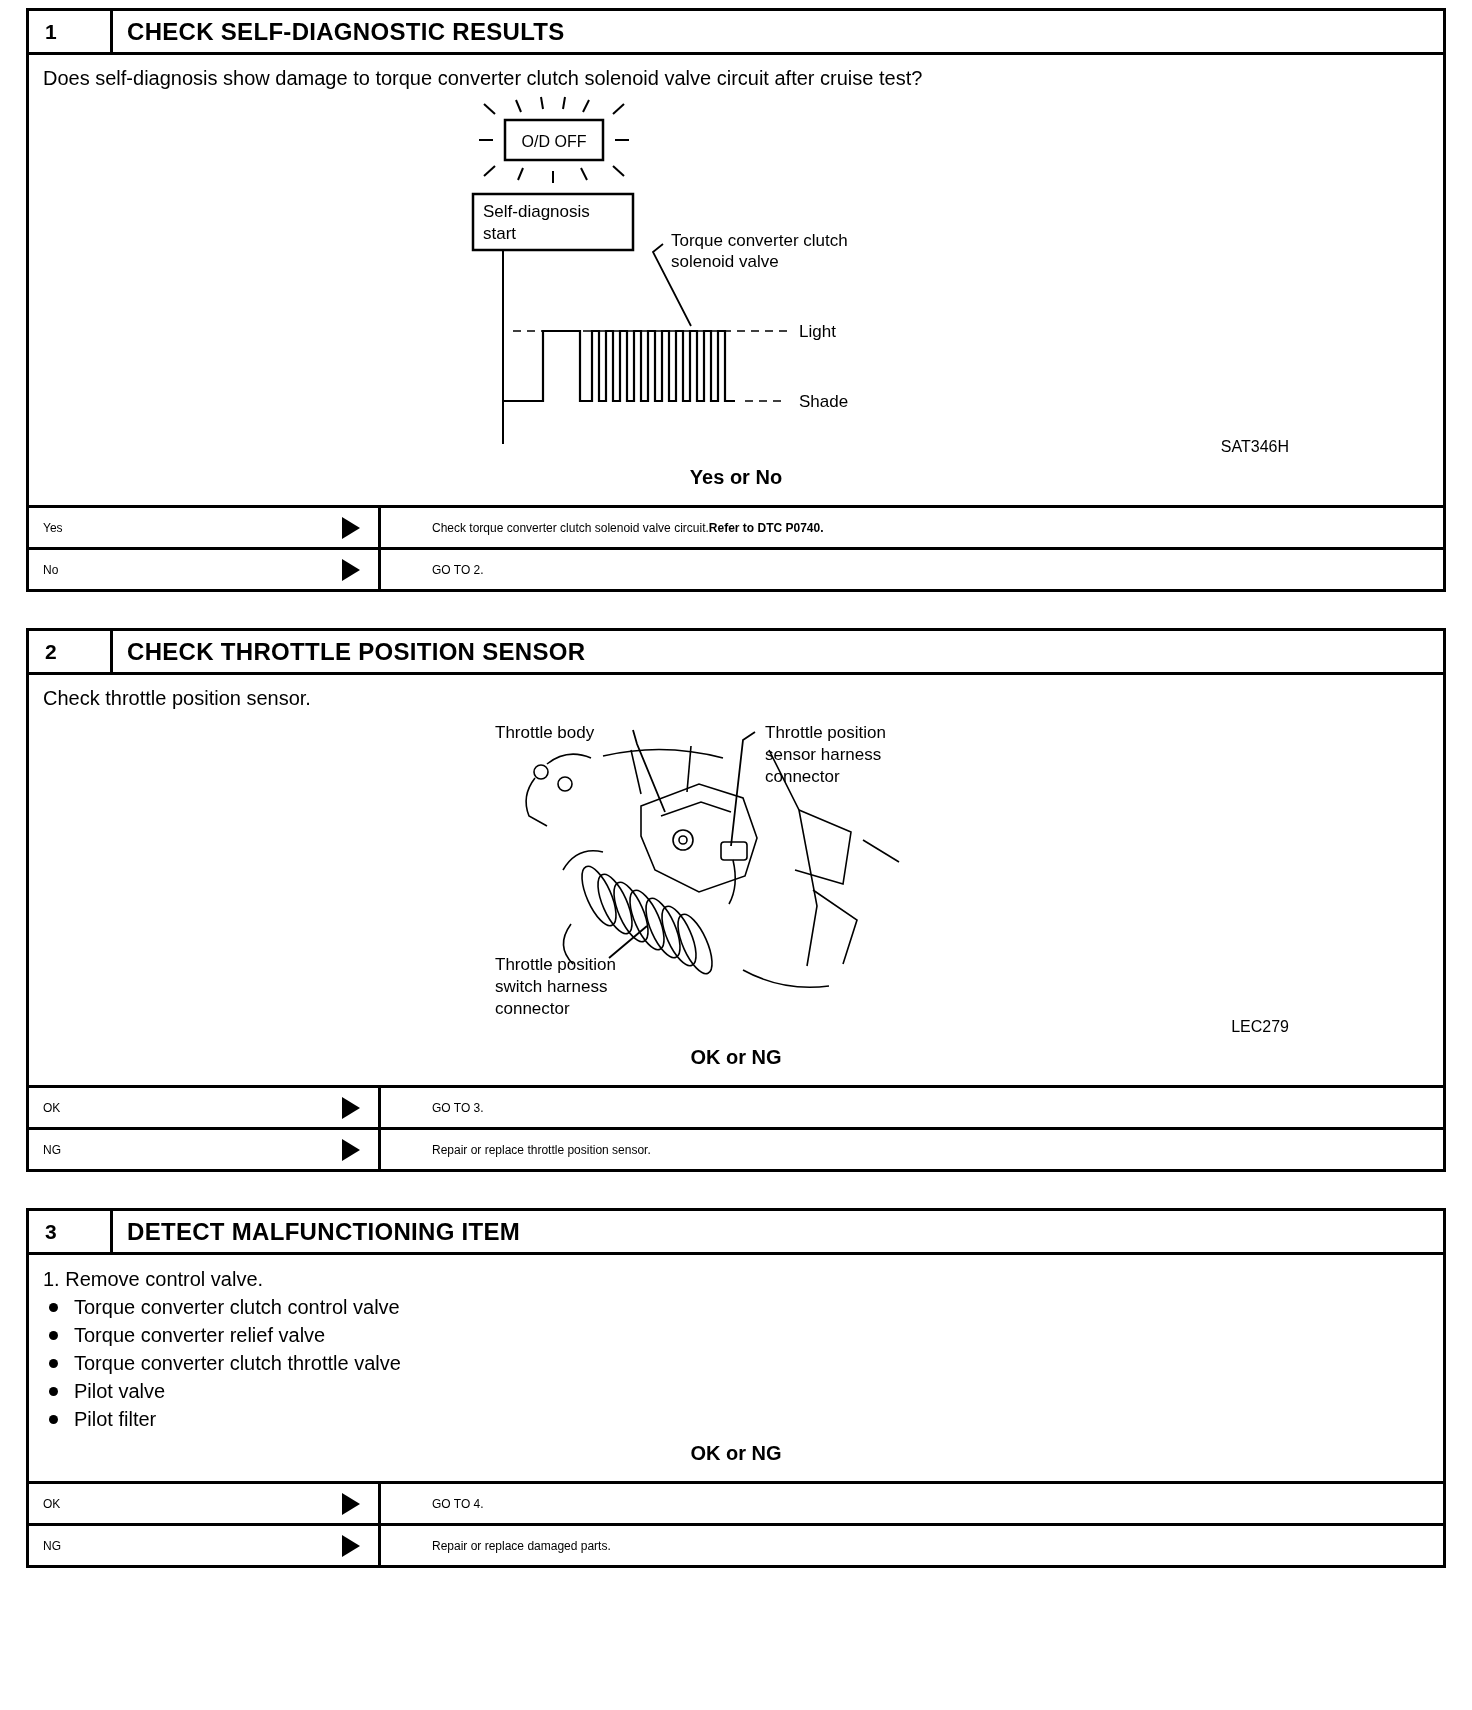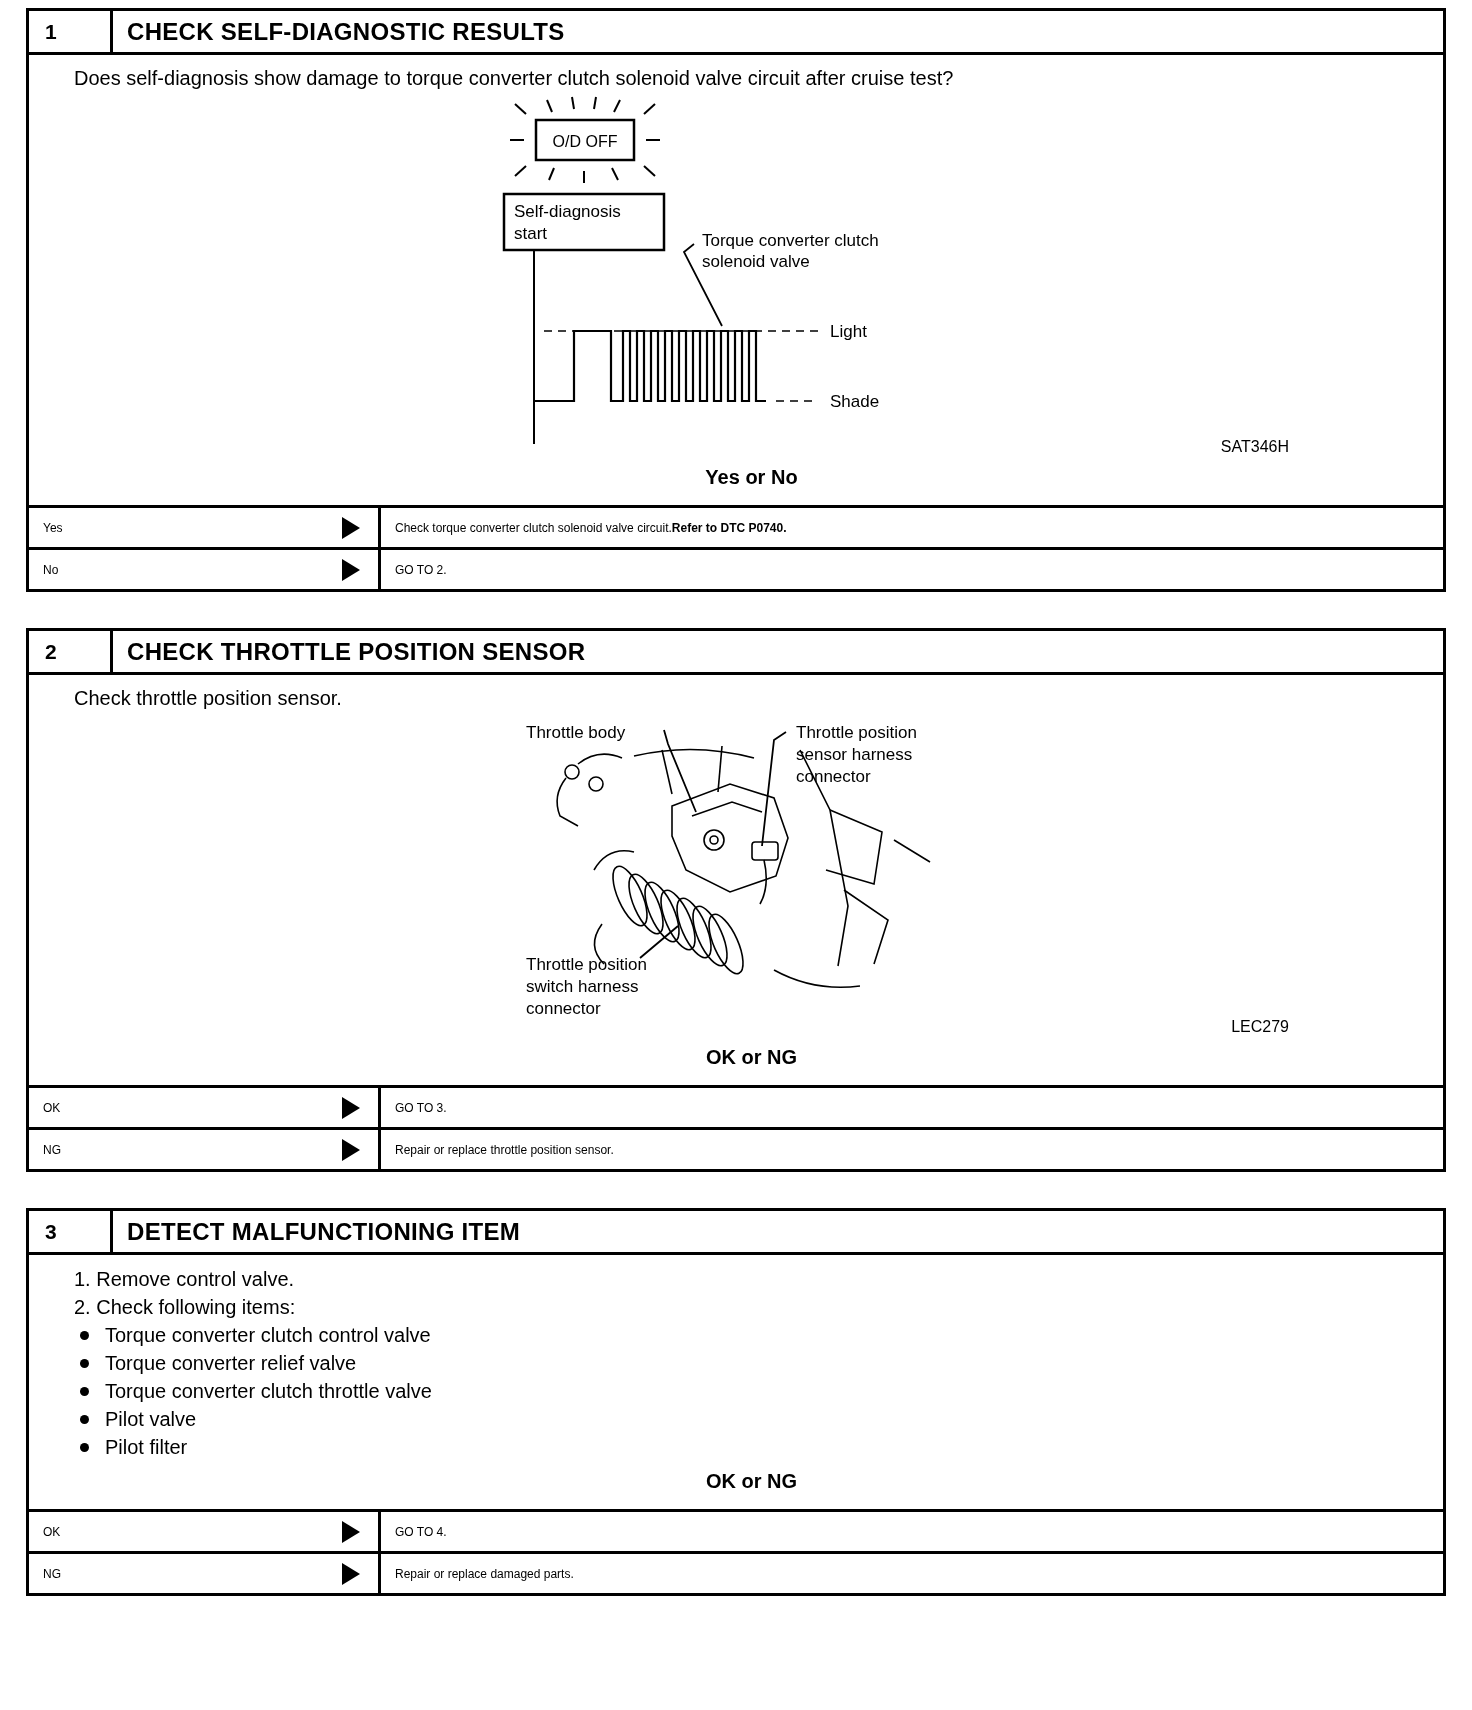--- a/index.html
+++ b/index.html
@@ -39,21 +39,20 @@
     display: flex;
     align-items: center;
     padding-left: 14px;
     font-weight: bold;
     font-size: 24px;
     letter-spacing: 0.3px;
   }
   .step-body {
     padding: 10px 14px 4px 14px;
     font-size: 20px;
-    margin-left: 31px;
   }
   .question { margin: 2px 0 6px 0; }
   .figure-wrap { position: relative; }
   svg { display: block; font-family: "Liberation Sans", sans-serif; }
   .fig-ref {
     text-align: right;
     font-size: 16px;
     padding-right: 140px;
     margin-top: -16px;
     margin-bottom: 2px;
@@ -84,20 +83,21 @@
     width: 0; height: 0;
     border-left: 18px solid #000;
     border-top: 11px solid transparent;
     border-bottom: 11px solid transparent;
   }
   .result-action {
     display: flex;
     align-items: center;
     padding-left: 14px;
     padding-right: 10px;
+    margin-left: 37px;
   }
   .bold { font-weight: bold; }
   .list-line {
     display: flex;
     align-items: baseline;
     line-height: 27px;
     margin: 1px 0;
   }
   .bullet-dot {
     width: 9px; height: 9px;
@@ -289,23 +289,20 @@
   <div class="step">
     <div class="step-header">
       <div class="step-num">3</div>
       <div class="step-title">DETECT MALFUNCTIONING ITEM</div>
     </div>
     <div class="step-body">
       <div class="list-line">
         <span>1.  Remove control valve.</span>
       </div>
       <div class="list-line">
-        <span>2.  Check following items:</span>
-      </div>
-      <div class="list-line">
         <span class="bullet-dot"></span>
         <span>Torque converter clutch control valve</span>
       </div>
       <div class="list-line">
         <span class="bullet-dot"></span>
         <span>Torque converter relief valve</span>
       </div>
       <div class="list-line">
         <span class="bullet-dot"></span>
         <span>Torque converter clutch throttle valve</span>

